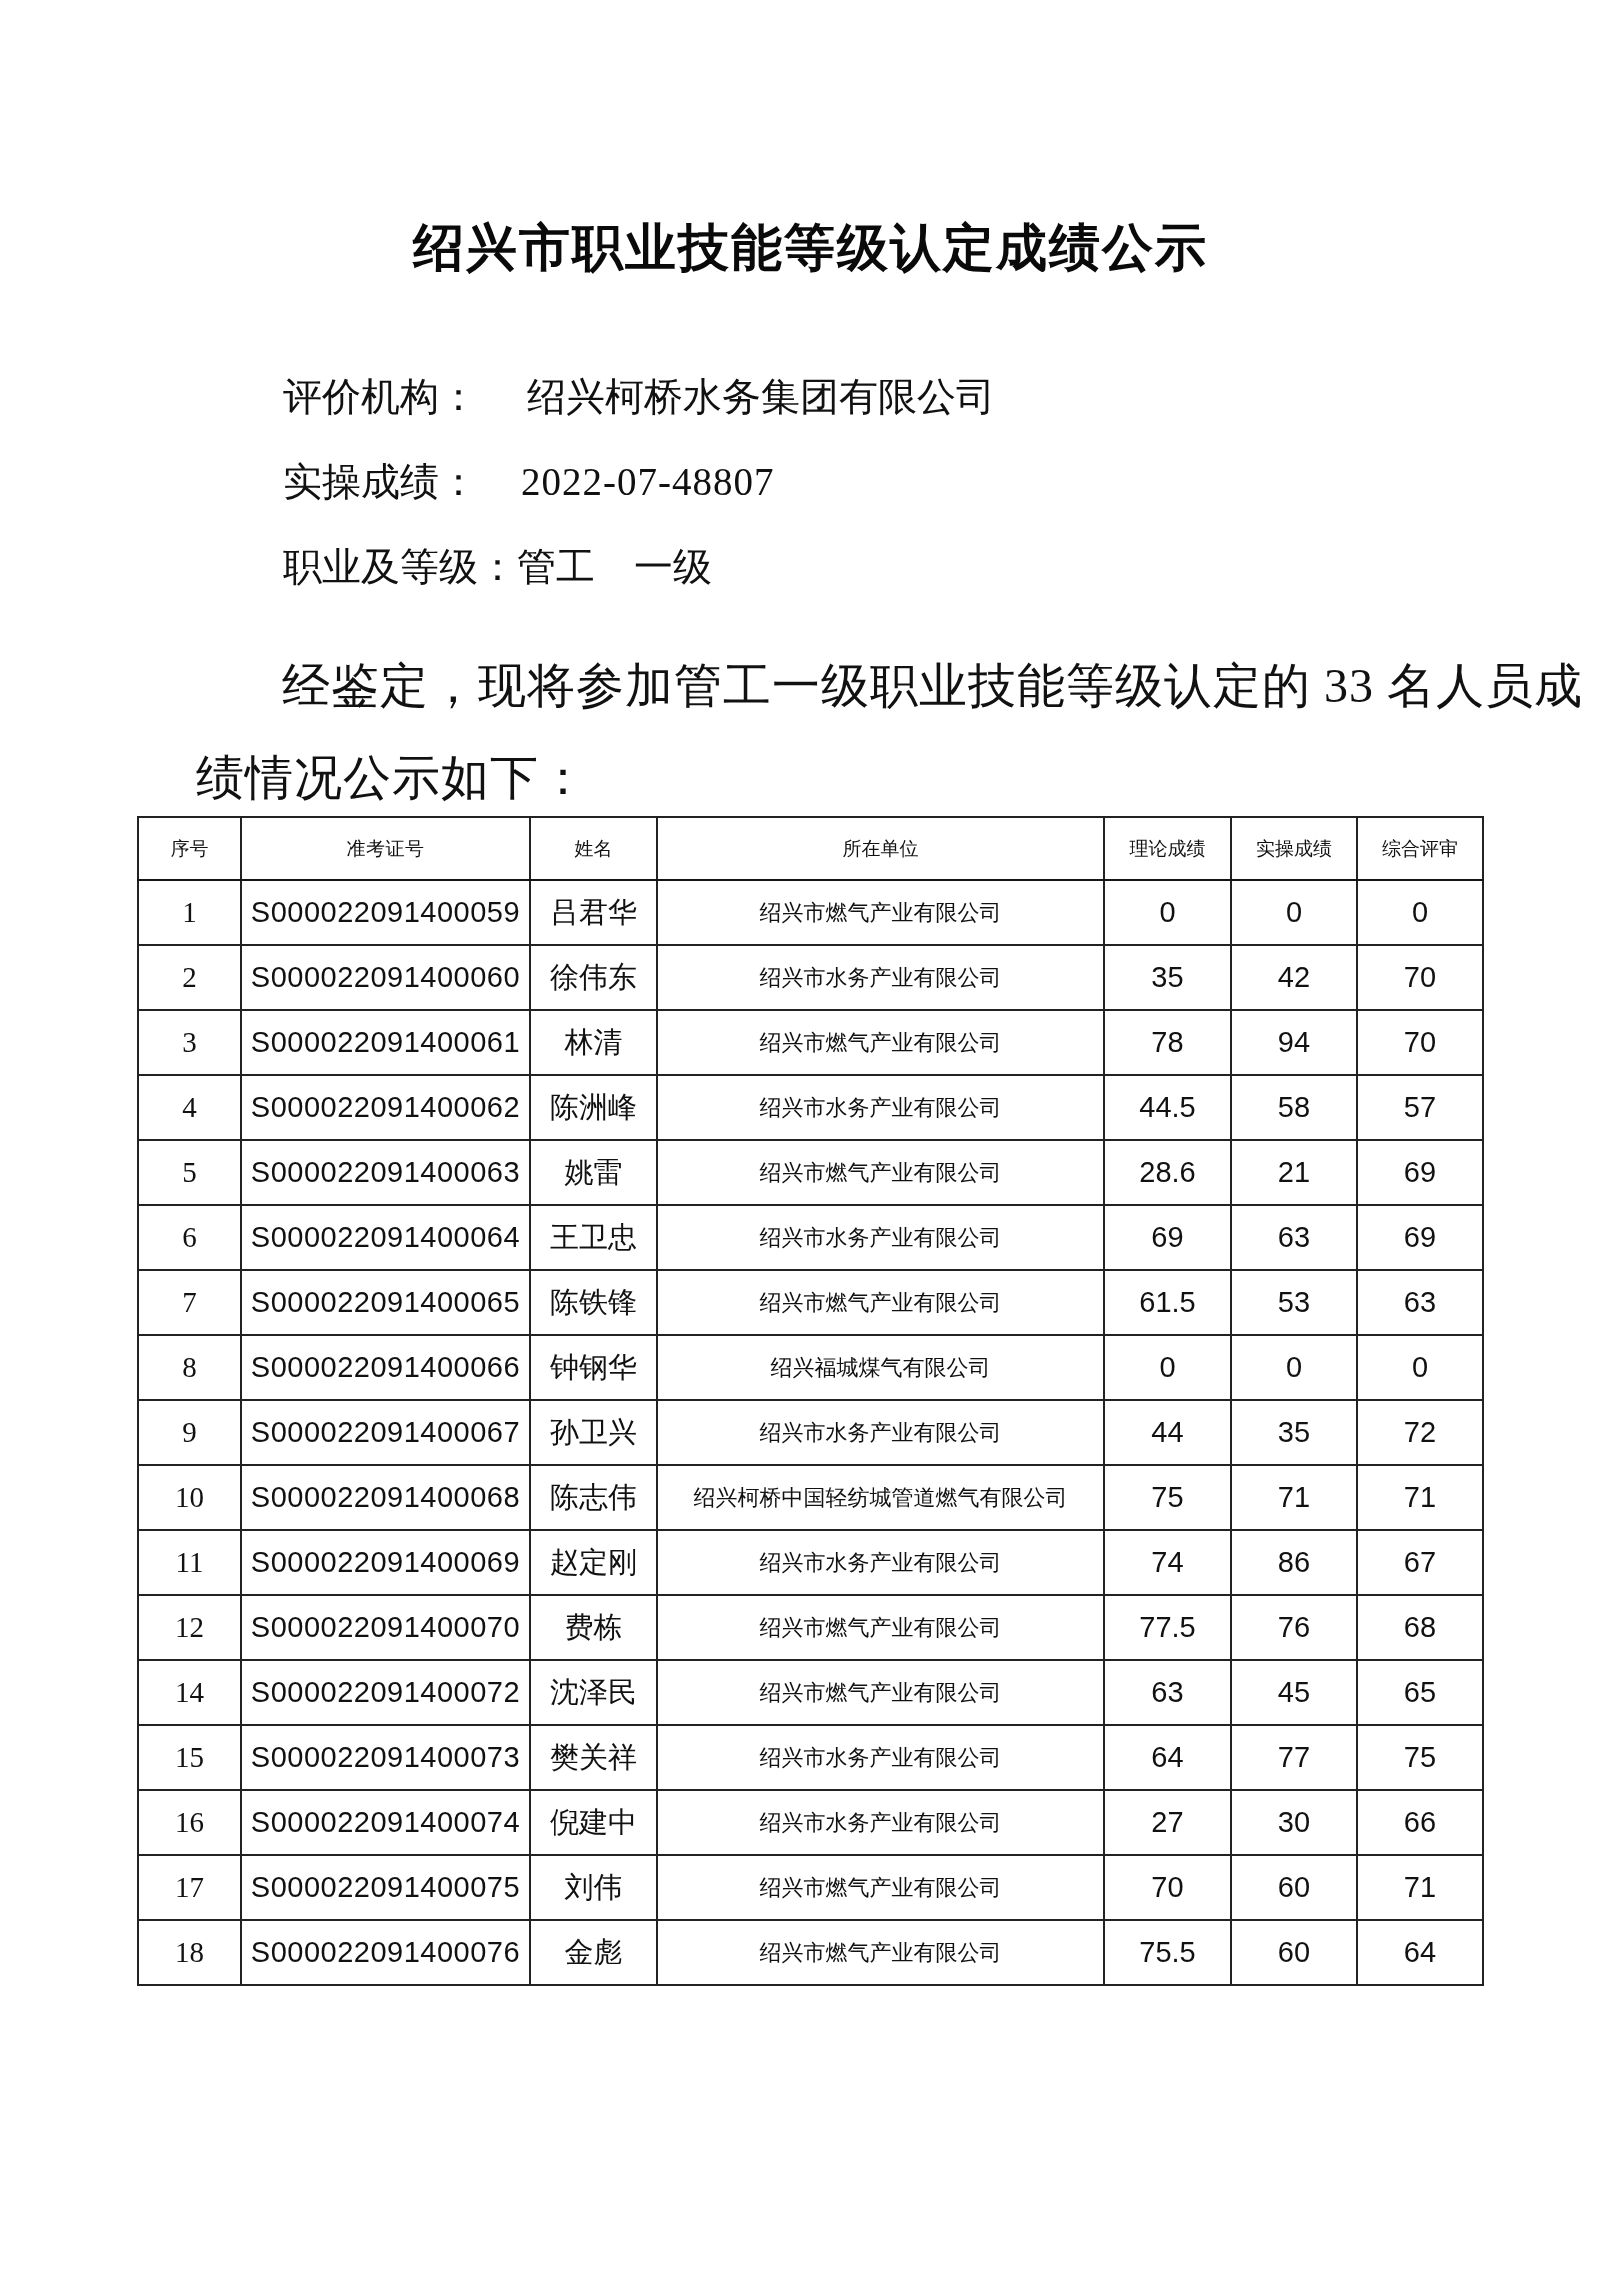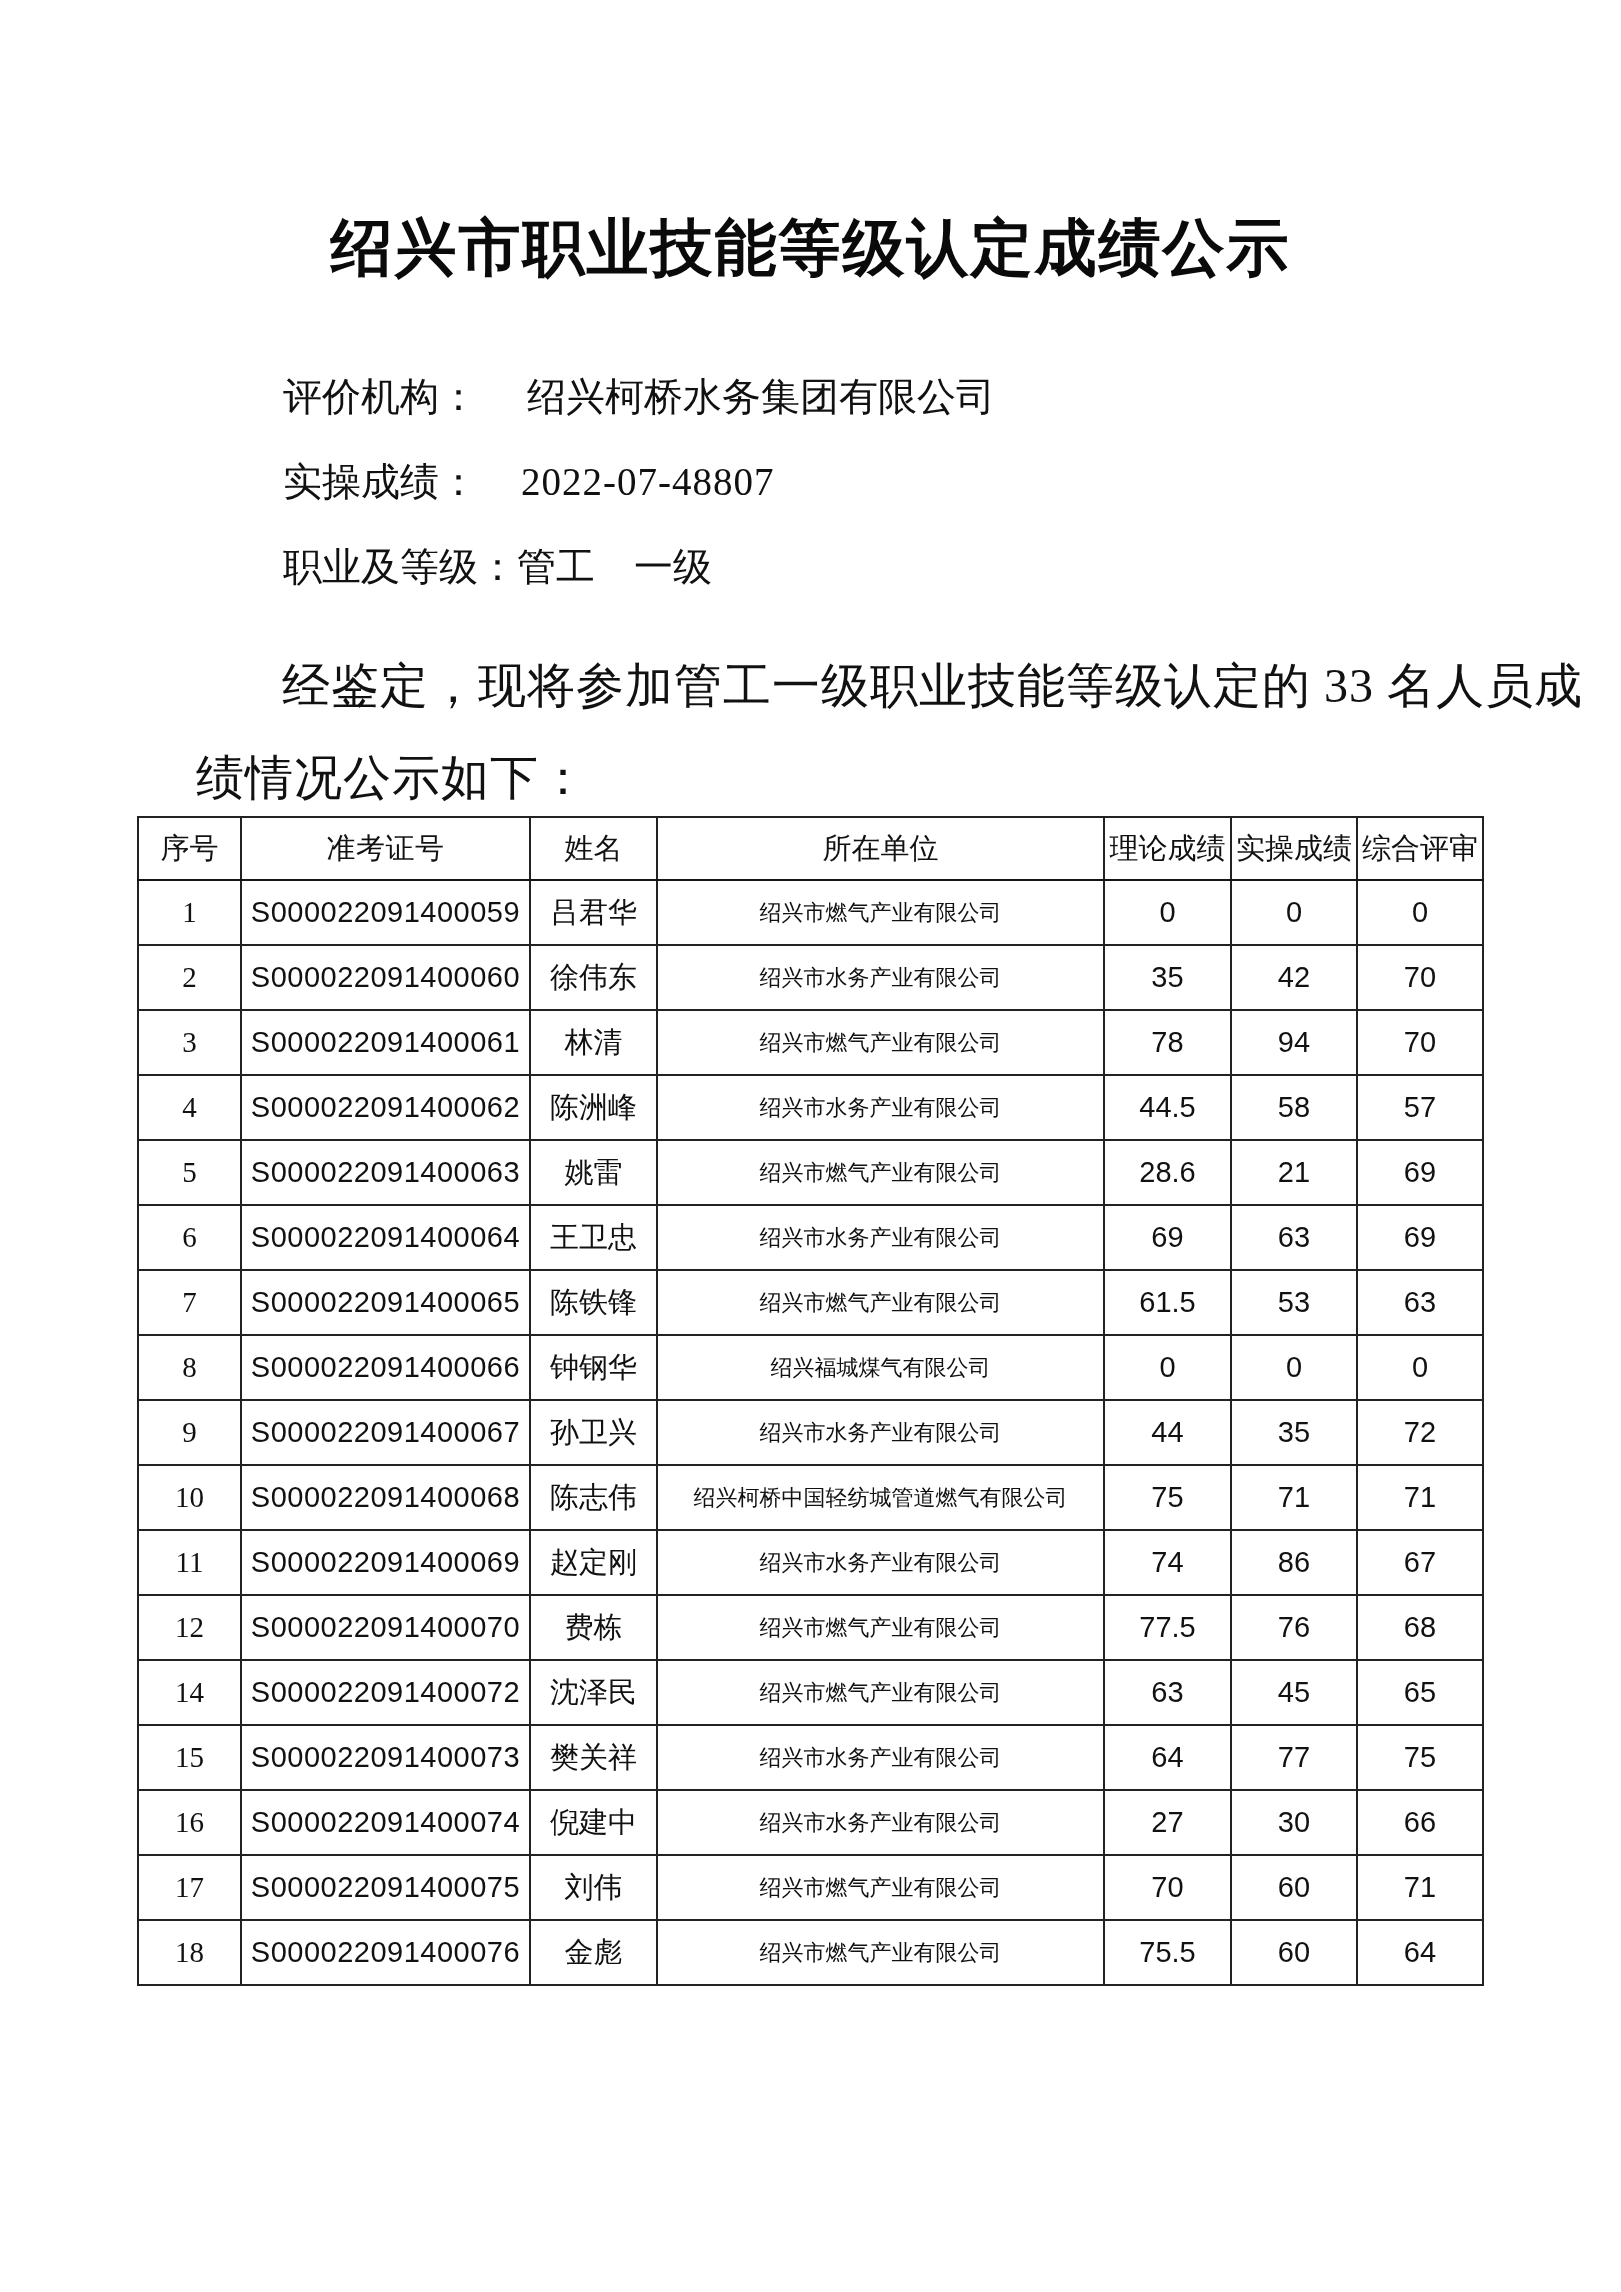--- a/index.html
+++ b/index.html
@@ -14,21 +14,21 @@
   }
   .title {
     position: absolute;
     top: 206px;
     left: 0;
     width: 100%;
     margin: 0;
     text-align: center;
     font-family: "Liberation Serif", serif;
     font-weight: bold;
-    font-size: 62px;
+    font-size: 51px;
     line-height: 84px;
     letter-spacing: 2px;
     color: #0a0a0a;
   }
   .meta {
     position: absolute;
     left: 283px;
     top: 354px;
   }
   .meta-line {
@@ -65,21 +65,21 @@
   table.results th, table.results td {
     border: 2px solid #222;
     text-align: center;
     vertical-align: middle;
     padding: 0;
     overflow: hidden;
     font-weight: normal;
   }
   table.results th {
     height: 61px;
-    font-size: 29px;
+    font-size: 19px;
     border-bottom: 2.9px solid #151515;
     border-radius: 27px;
   }
   table.results td { height: 63px; }
   
   .c0 { font-family: "Liberation Serif", serif; font-size: 29px; }
   .c1 { font-family: "Liberation Sans", sans-serif; font-size: 29px; letter-spacing: 0.5px; }
   .c2 { font-family: "Liberation Serif", serif; font-size: 29px; }
   .c3 { font-family: "Liberation Serif", serif; font-size: 22px; }
   .c4, .c5, .c6 { font-family: "Liberation Sans", sans-serif; font-size: 29px; }

